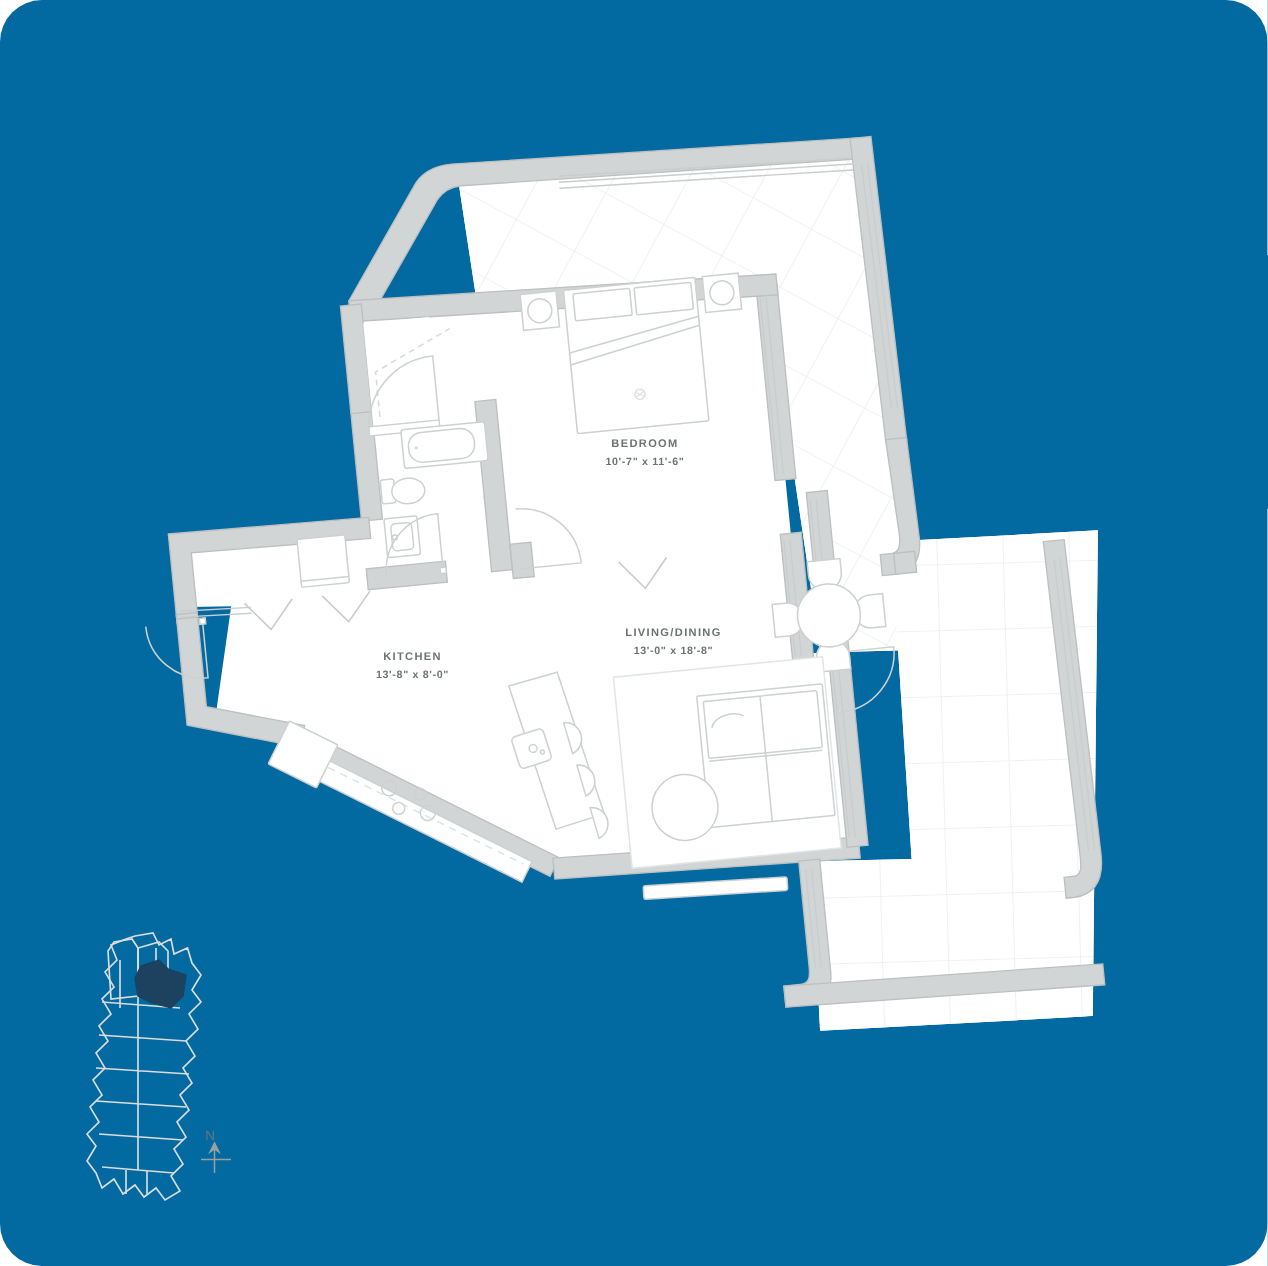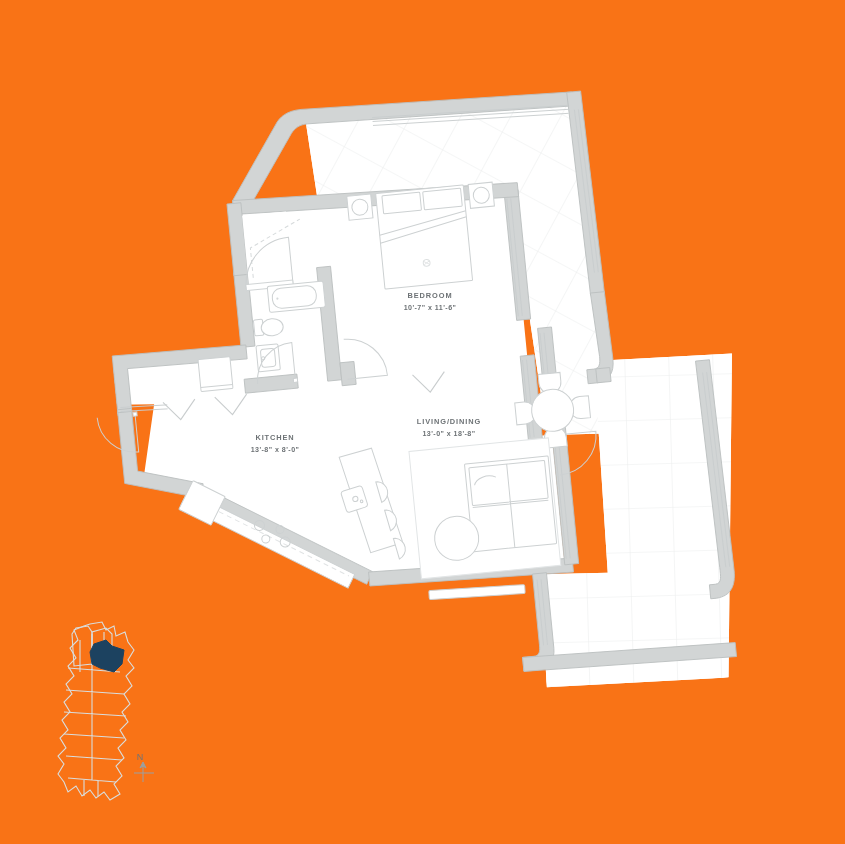--- a/index.html
+++ b/index.html
@@ -1,17 +1,17 @@
 <!DOCTYPE html>
 <html><head>
 <meta charset="utf-8">
 <style>
   html,body{margin:0;padding:0;background:#ffffff;}
   body{width:845px;height:844px;font-family:"Liberation Sans",sans-serif;overflow:hidden;}
-  #stage{position:relative;width:845px;height:844px;background:#f97316;}
+  #stage{position:relative;width:845px;height:844px;background:#0369a1;border-radius:28px;}
   svg{display:block;}
   .room-label{font-family:"Liberation Sans",sans-serif;font-size:7.4px;letter-spacing:0.9px;fill:#6d7275;font-weight:700;text-anchor:middle;}
   .room-dim{font-family:"Liberation Sans",sans-serif;font-size:7.1px;letter-spacing:0.45px;fill:#6d7275;font-weight:700;text-anchor:middle;}
   .compass-n{font-family:"Liberation Sans",sans-serif;font-size:9px;fill:#6f7477;font-weight:400;text-anchor:middle;}
 </style>
 </head>
 <body>
 
 <div id="stage">
 

